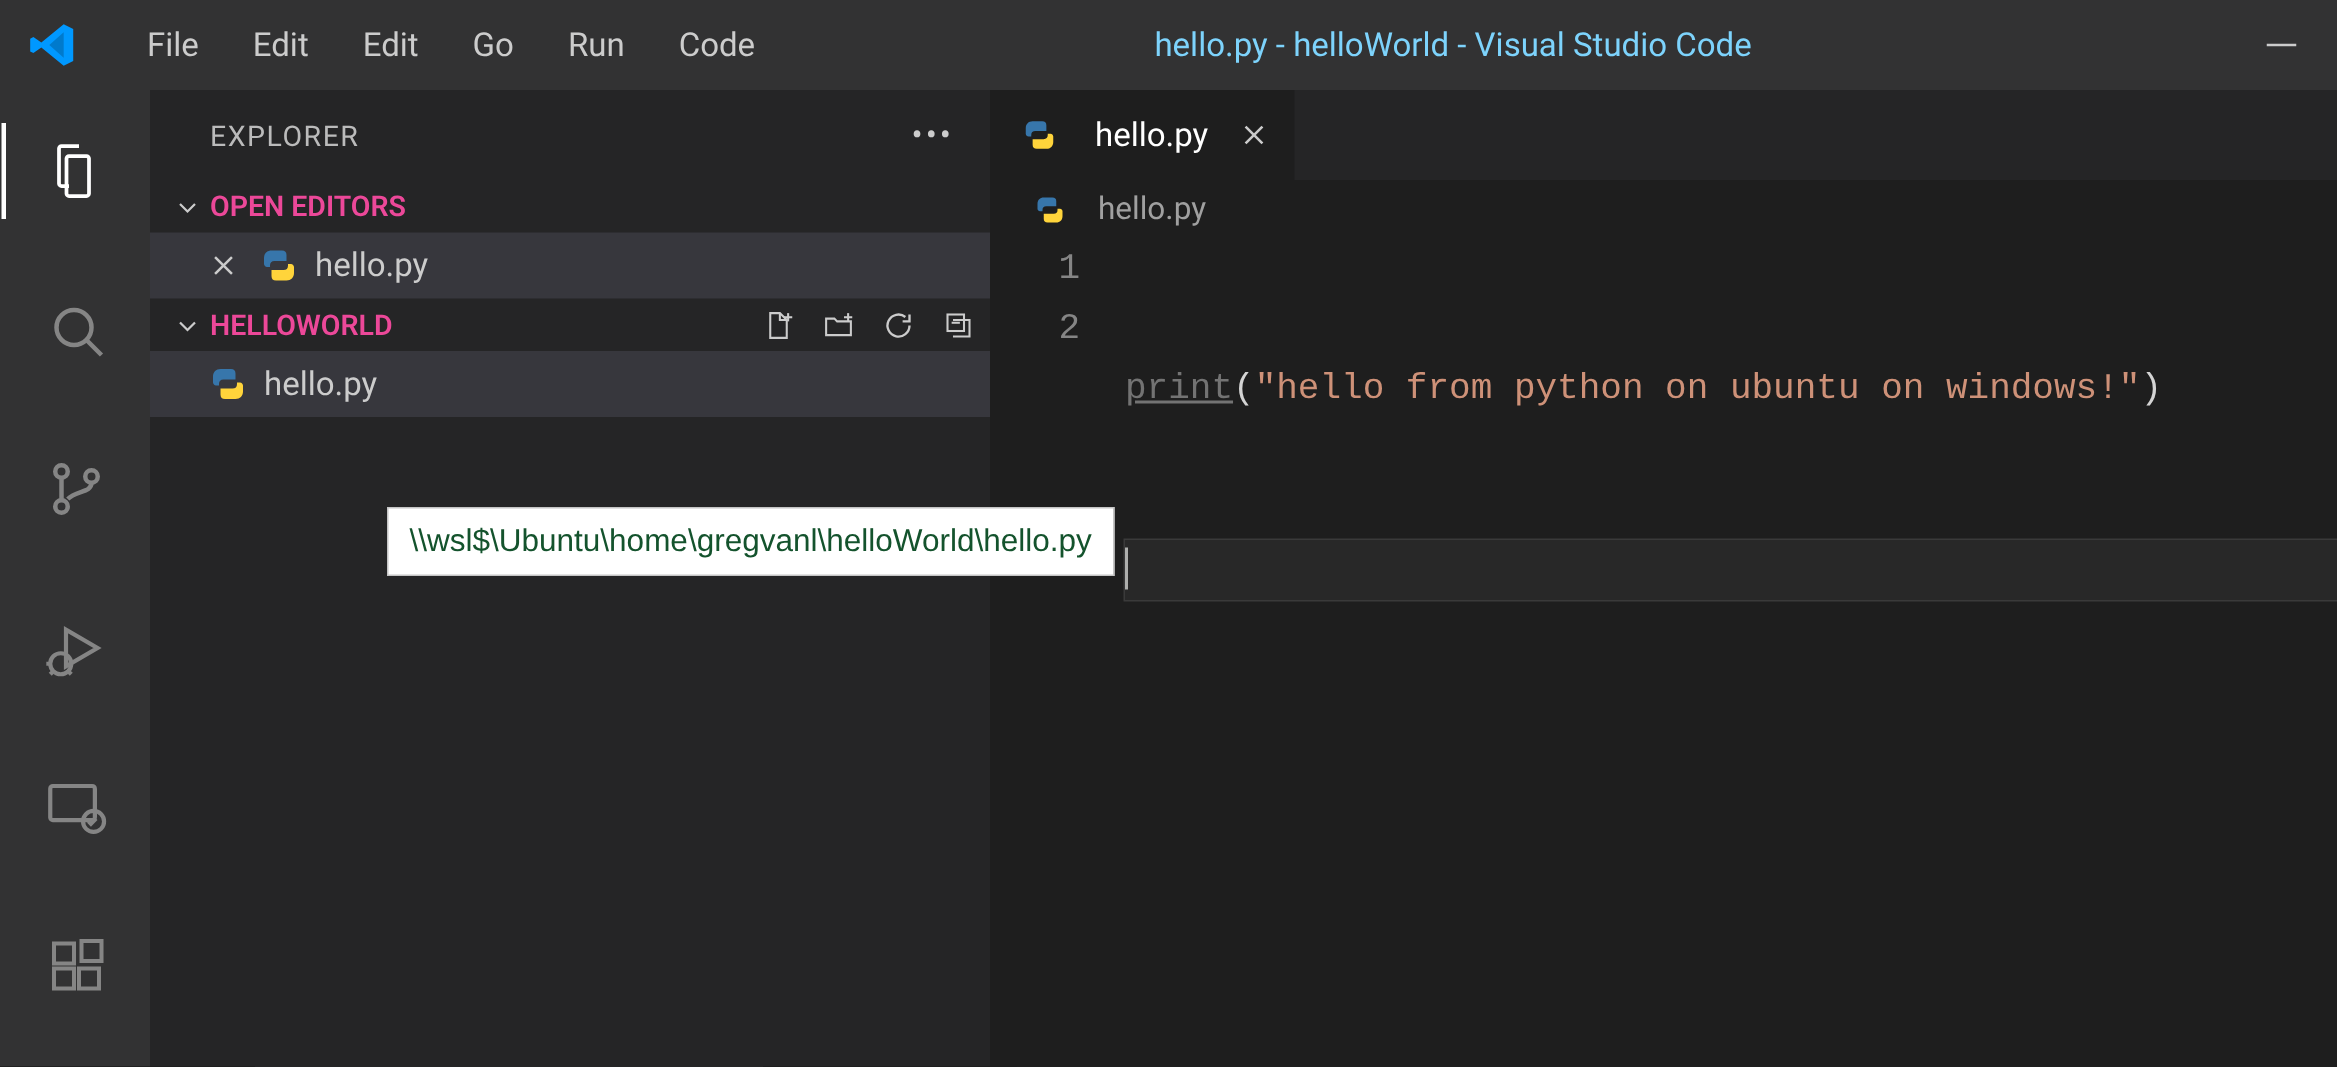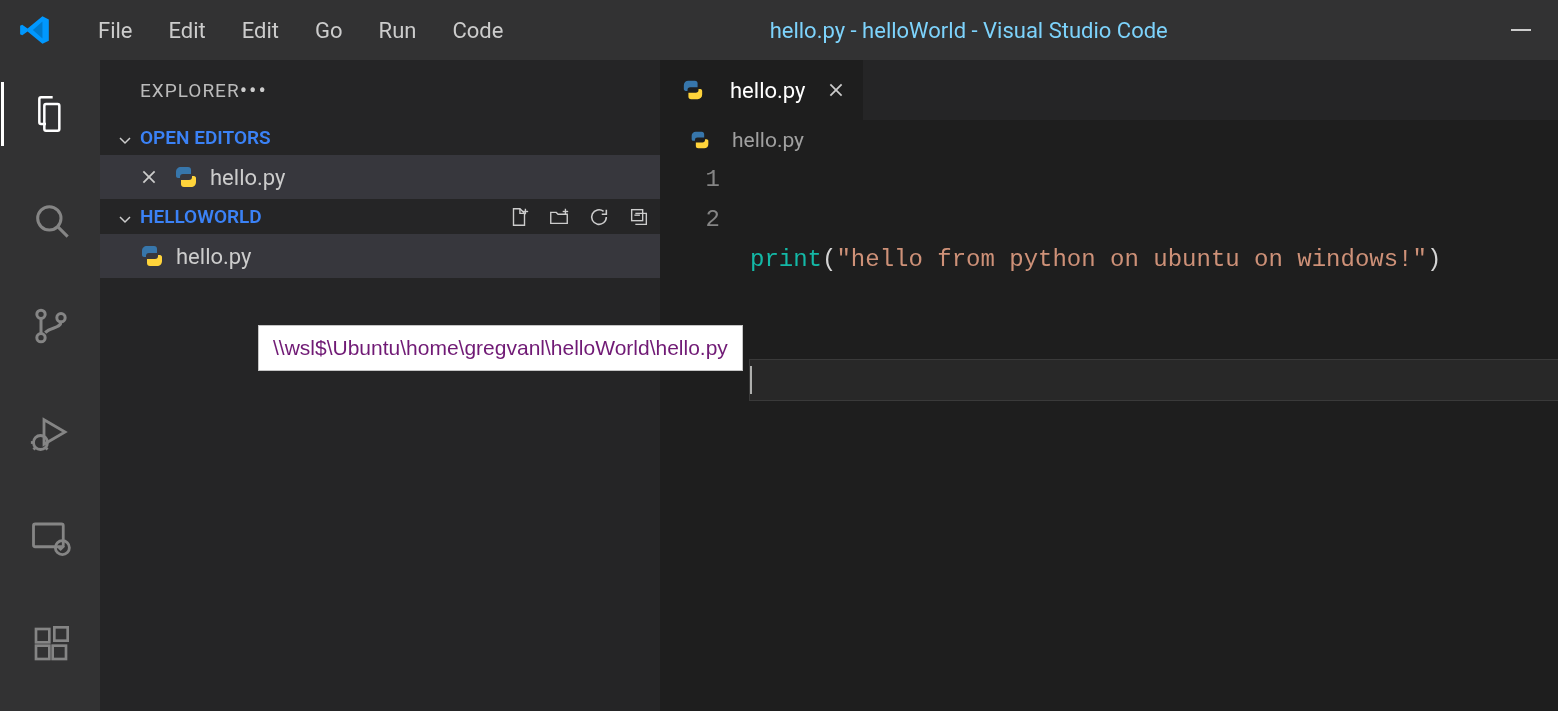--- a/index.html
+++ b/index.html
@@ -87,34 +87,35 @@
     width: 560px;
     background: #252526;
     display: flex;
     flex-direction: column;
     position: relative;
   }
   .sidebar-header {
     height: 60px;
     display: flex;
     align-items: center;
-    justify-content: flex-start;
+    justify-content: space-between;
     padding: 0 24px 0 40px;
     color: #bbbbbb;
     font-size: 19px;
     letter-spacing: 1px;
+    gap: 20px;
   }
   .more-dots { color: #cccccc; font-size: 22px; letter-spacing: 2px; }
   .section-header {
     display: flex;
-    align-items: flex-end;
+    align-items: center;
     padding: 6px 10px 6px 16px;
     font-size: 19px;
     font-weight: 600;
-    color: #3b82f6;
+    color: #ec4899;
     cursor: pointer;
   }
   .chev {
     width: 18px;
     height: 18px;
     margin-right: 6px;
     display: inline-flex;
     align-items: center;
     justify-content: center;
   }
@@ -137,23 +138,23 @@
   .file-row.active { background: #37373d; }
   .file-row .close-x { width: 26px; color: #cccccc; font-size: 22px; text-align: center; margin-right: 8px;}
   .py-icon {
     width: 24px;
     height: 24px;
     margin-right: 12px;
   }
   .tooltip {
     position: absolute;
     left: 158px;
-    top: 265px;
+    top: 278px;
     background: #ffffff;
-    color: #701a75;
+    color: #14532d;
     font-size: 21px;
     padding: 10px 14px;
     border: 1px solid #c5c5c5;
     white-space: nowrap;
     font-family: -apple-system, "Segoe UI", sans-serif;
   }
   .editor-area {
     flex: 1;
     display: flex;
     flex-direction: column;
@@ -194,21 +195,21 @@
     color: #858585;
     padding-right: 30px;
     line-height: 40px;
   }
   .code {
     flex: 1;
     line-height: 40px;
     white-space: pre;
     position: relative;
   }
-  .tok-fn { color: #14b8a6; }
+  .tok-fn { color: #737373; text-decoration: underline; }
   .tok-p  { color: #d4d4d4; }
   .tok-s  { color: #ce9178; }
   .current-line {
     background: #282828;
     outline: 1px solid #3a3a3a;
   }
   .cursor {
     display: inline-block;
     width: 2px;
     height: 28px;

